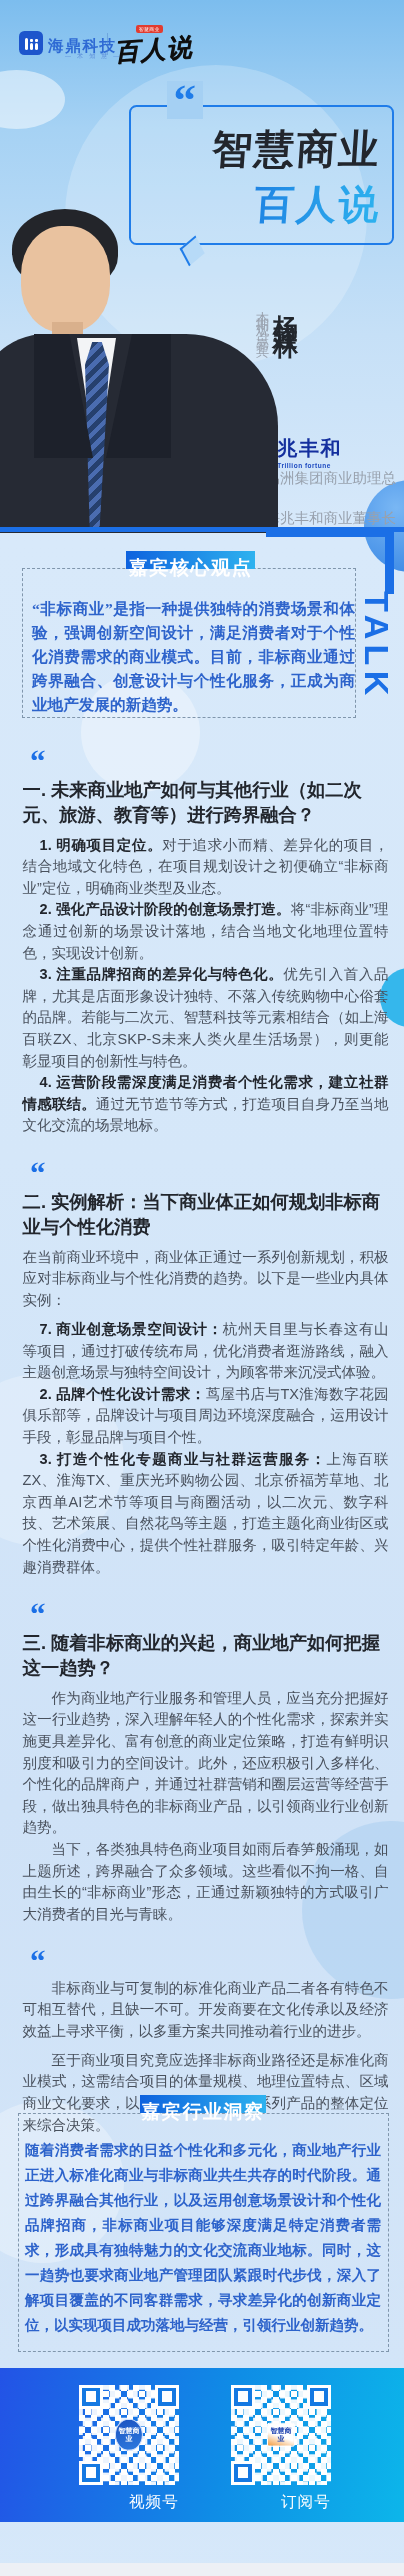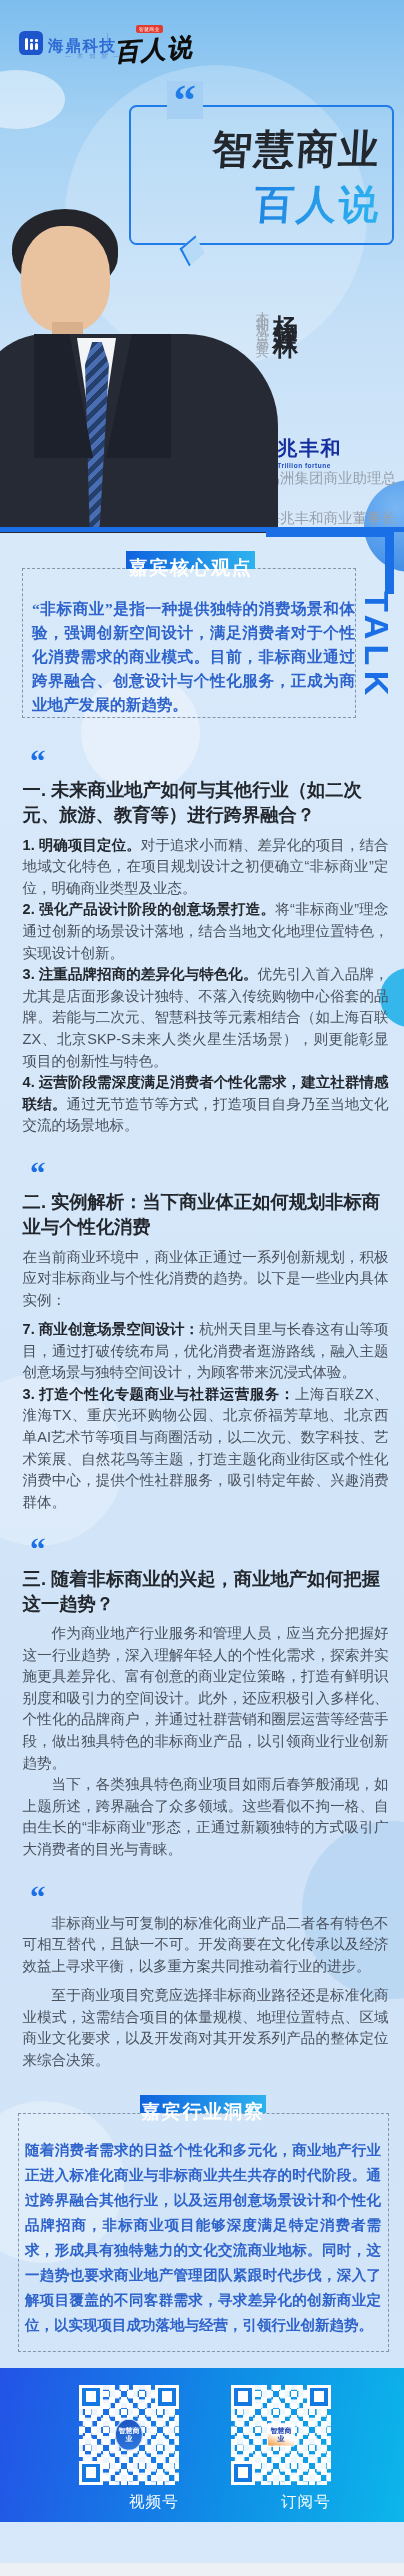--- a/index.html
+++ b/index.html
@@ -88,21 +88,21 @@
   .core-text{left:32px;top:597px;width:323px;font-size:15.6px;line-height:24px;}
   .insight-text{left:25px;top:2138px;width:356px;font-size:14.5px;line-height:25px;}
 
   
   #qa-root{position:absolute;left:22.6px;top:750px;width:366px;z-index:3;}
   .qa{margin-bottom:25px;}
   .qa .quote{font-family:"Liberation Serif","DejaVu Serif",serif;font-size:31px;line-height:24px;
              font-weight:900;color:#1b6fe6;margin:0 0 3.2px 7.5px;}
   .qa h2{margin:0 0 7.5px 0;font-size:18.3px;line-height:25px;font-weight:800;color:#22262d;}
   .qa .para{margin:0;font-size:14.5px;line-height:21.6px;color:#49515d;text-align:justify;}
-  .qa .para b{color:#22262d;font-weight:800;}
+  .qa .para b{color:#22262d;font-weight:800;margin-left:17px;}
   .qa .para.indent{text-indent:2em;}
   .qa .para.gap{margin-top:7.5px;}
 
   
   .footer-band{position:absolute;left:0;top:2368px;width:404px;height:154px;
                background:linear-gradient(100deg,#2353e6 0%,#0f8ce6 55%,#0cb6ea 100%);z-index:2;}
   .qr{position:absolute;top:16.7px;width:100px;height:100px;
       background-image:
         conic-gradient(#fff 25%,transparent 0 50%,#fff 0 75%,transparent 0),
         conic-gradient(rgba(255,255,255,.92) 25%,transparent 0 50%,rgba(255,255,255,.92) 0 75%,transparent 0);
@@ -194,20 +194,21 @@
         <p class="para"><b>1. 明确项目定位。</b><span>对于追求小而精、差异化的项目，结合地域文化特色，在项目规划设计之初便确立“非标商业”定位，明确商业类型及业态。</span></p>
         <p class="para"><b>2. 强化产品设计阶段的创意场景打造。</b><span>将“非标商业”理念通过创新的场景设计落地，结合当地文化地理位置特色，实现设计创新。</span></p>
         <p class="para"><b>3. 注重品牌招商的差异化与特色化。</b><span>优先引入首入品牌，尤其是店面形象设计独特、不落入传统购物中心俗套的品牌。若能与二次元、智慧科技等元素相结合（如上海百联ZX、北京SKP-S未来人类火星生活场景），则更能彰显项目的创新性与特色。</span></p>
         <p class="para"><b>4. 运营阶段需深度满足消费者个性化需求，建立社群情感联结。</b><span>通过无节造节等方式，打造项目自身乃至当地文化交流的场景地标。</span></p>
       </section>
       <section class="qa">
         <div class="quote">“</div>
         <h2>二. 实例解析：当下商业体正如何规划非标商业与个性化消费</h2>
         <p class="para"><span>在当前商业环境中，商业体正通过一系列创新规划，积极应对非标商业与个性化消费的趋势。以下是一些业内具体实例：</span></p>
         <p class="para gap"><b>7. 商业创意场景空间设计：</b><span>杭州天目里与长春这有山等项目，通过打破传统布局，优化消费者逛游路线，融入主题创意场景与独特空间设计，为顾客带来沉浸式体验。</span></p>
+        <p class="para"><b>2. 品牌个性化设计需求：</b><span>茑屋书店与TX淮海数字花园俱乐部等，品牌设计与项目周边环境深度融合，运用设计手段，彰显品牌与项目个性。</span></p>
         <p class="para"><b>3. 打造个性化专题商业与社群运营服务：</b><span>上海百联ZX、淮海TX、重庆光环购物公园、北京侨福芳草地、北京西单AI艺术节等项目与商圈活动，以二次元、数字科技、艺术策展、自然花鸟等主题，打造主题化商业街区或个性化消费中心，提供个性社群服务，吸引特定年龄、兴趣消费群体。</span></p>
       </section>
       <section class="qa">
         <div class="quote">“</div>
         <h2>三. 随着非标商业的兴起，商业地产如何把握这一趋势？</h2>
         <p class="para indent gap"><span>作为商业地产行业服务和管理人员，应当充分把握好这一行业趋势，深入理解年轻人的个性化需求，探索并实施更具差异化、富有创意的商业定位策略，打造有鲜明识别度和吸引力的空间设计。此外，还应积极引入多样化、个性化的品牌商户，并通过社群营销和圈层运营等经营手段，做出独具特色的非标商业产品，以引领商业行业创新趋势。</span></p>
         <p class="para indent"><span>当下，各类独具特色商业项目如雨后春笋般涌现，如上题所述，跨界融合了众多领域。这些看似不拘一格、自由生长的“非标商业”形态，正通过新颖独特的方式吸引广大消费者的目光与青睐。</span></p>
       </section>
       <section class="qa">
         <div class="quote">“</div>

